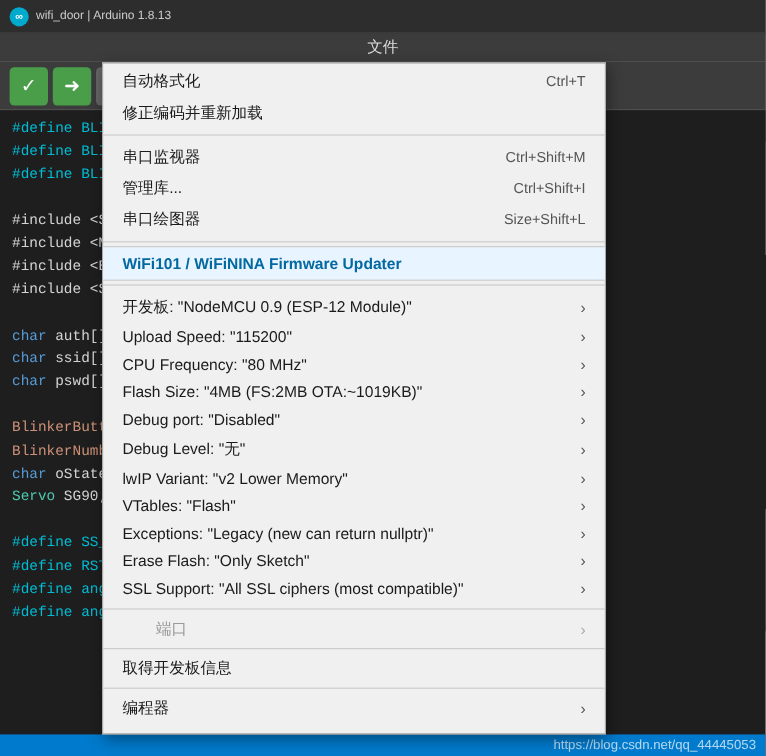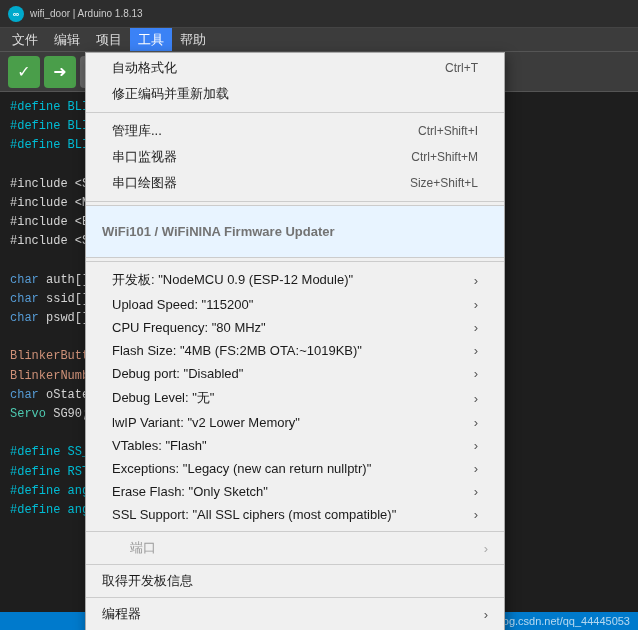--- a/index.html
+++ b/index.html
@@ -41,20 +41,21 @@
     }
 
     
     .menu-bar {
       background: #3c3c3c;
       height: 24px;
       display: flex;
       align-items: center;
       padding: 0 4px;
       border-bottom: 1px solid #555;
+      flex-direction: column;
     }
     .menu-item {
       color: #ddd;
       padding: 2px 8px;
       font-size: 13px;
       cursor: pointer;
       height: 100%;
       display: flex;
       align-items: center;
     }
@@ -115,21 +116,21 @@
 
     .dropdown-menu {
       background: #f0f0f0;
       border: 1px solid #aaa;
       box-shadow: 2px 4px 12px rgba(0,0,0,0.4);
       min-width: 420px;
       font-size: 13px;
     }
 
     .dropdown-section {
-      padding: 2px 10px;
+      padding: 2px 0;
     }
 
     .dropdown-divider {
       height: 1px;
       background: #ccc;
       margin: 3px 0;
     }
 
     .dropdown-row {
       display: flex;
@@ -147,22 +148,22 @@
       font-size: 12px;
     }
     .dropdown-row .arrow {
       margin-left: auto;
       padding-left: 20px;
       color: #555;
     }
 
     .dropdown-special {
       background: #e8f4ff;
-      padding: 18px 16px;
-      color: #737373;
+      padding: 6px 16px;
+      color: #0369a1;
       font-weight: 600;
       cursor: pointer;
       border-top: 1px solid #ccc;
       border-bottom: 1px solid #ccc;
     }
 
     .dropdown-row.disabled {
       color: #999;
       cursor: default;
       padding-left: 44px;
@@ -264,26 +265,26 @@
       </div>
       <div class="dropdown-row">
         <span>修正编码并重新加载</span>
       </div>
     </div>
 
     <div class="dropdown-divider"></div>
 
     <div class="dropdown-section">
       <div class="dropdown-row">
+        <span>串口监视器</span>
+        <span class="shortcut">Ctrl+Shift+M</span>
+      </div>
+      <div class="dropdown-row">
         <span>管理库...</span>
         <span class="shortcut">Ctrl+Shift+I</span>
-      </div>
-      <div class="dropdown-row">
-        <span>串口监视器</span>
-        <span class="shortcut">Ctrl+Shift+M</span>
       </div>
       <div class="dropdown-row">
         <span>串口绘图器</span>
         <span class="shortcut">Size+Shift+L</span>
       </div>
     </div>
 
     <div class="dropdown-divider"></div>
 
     <div class="dropdown-special">WiFi101 / WiFiNINA Firmware Updater</div>

